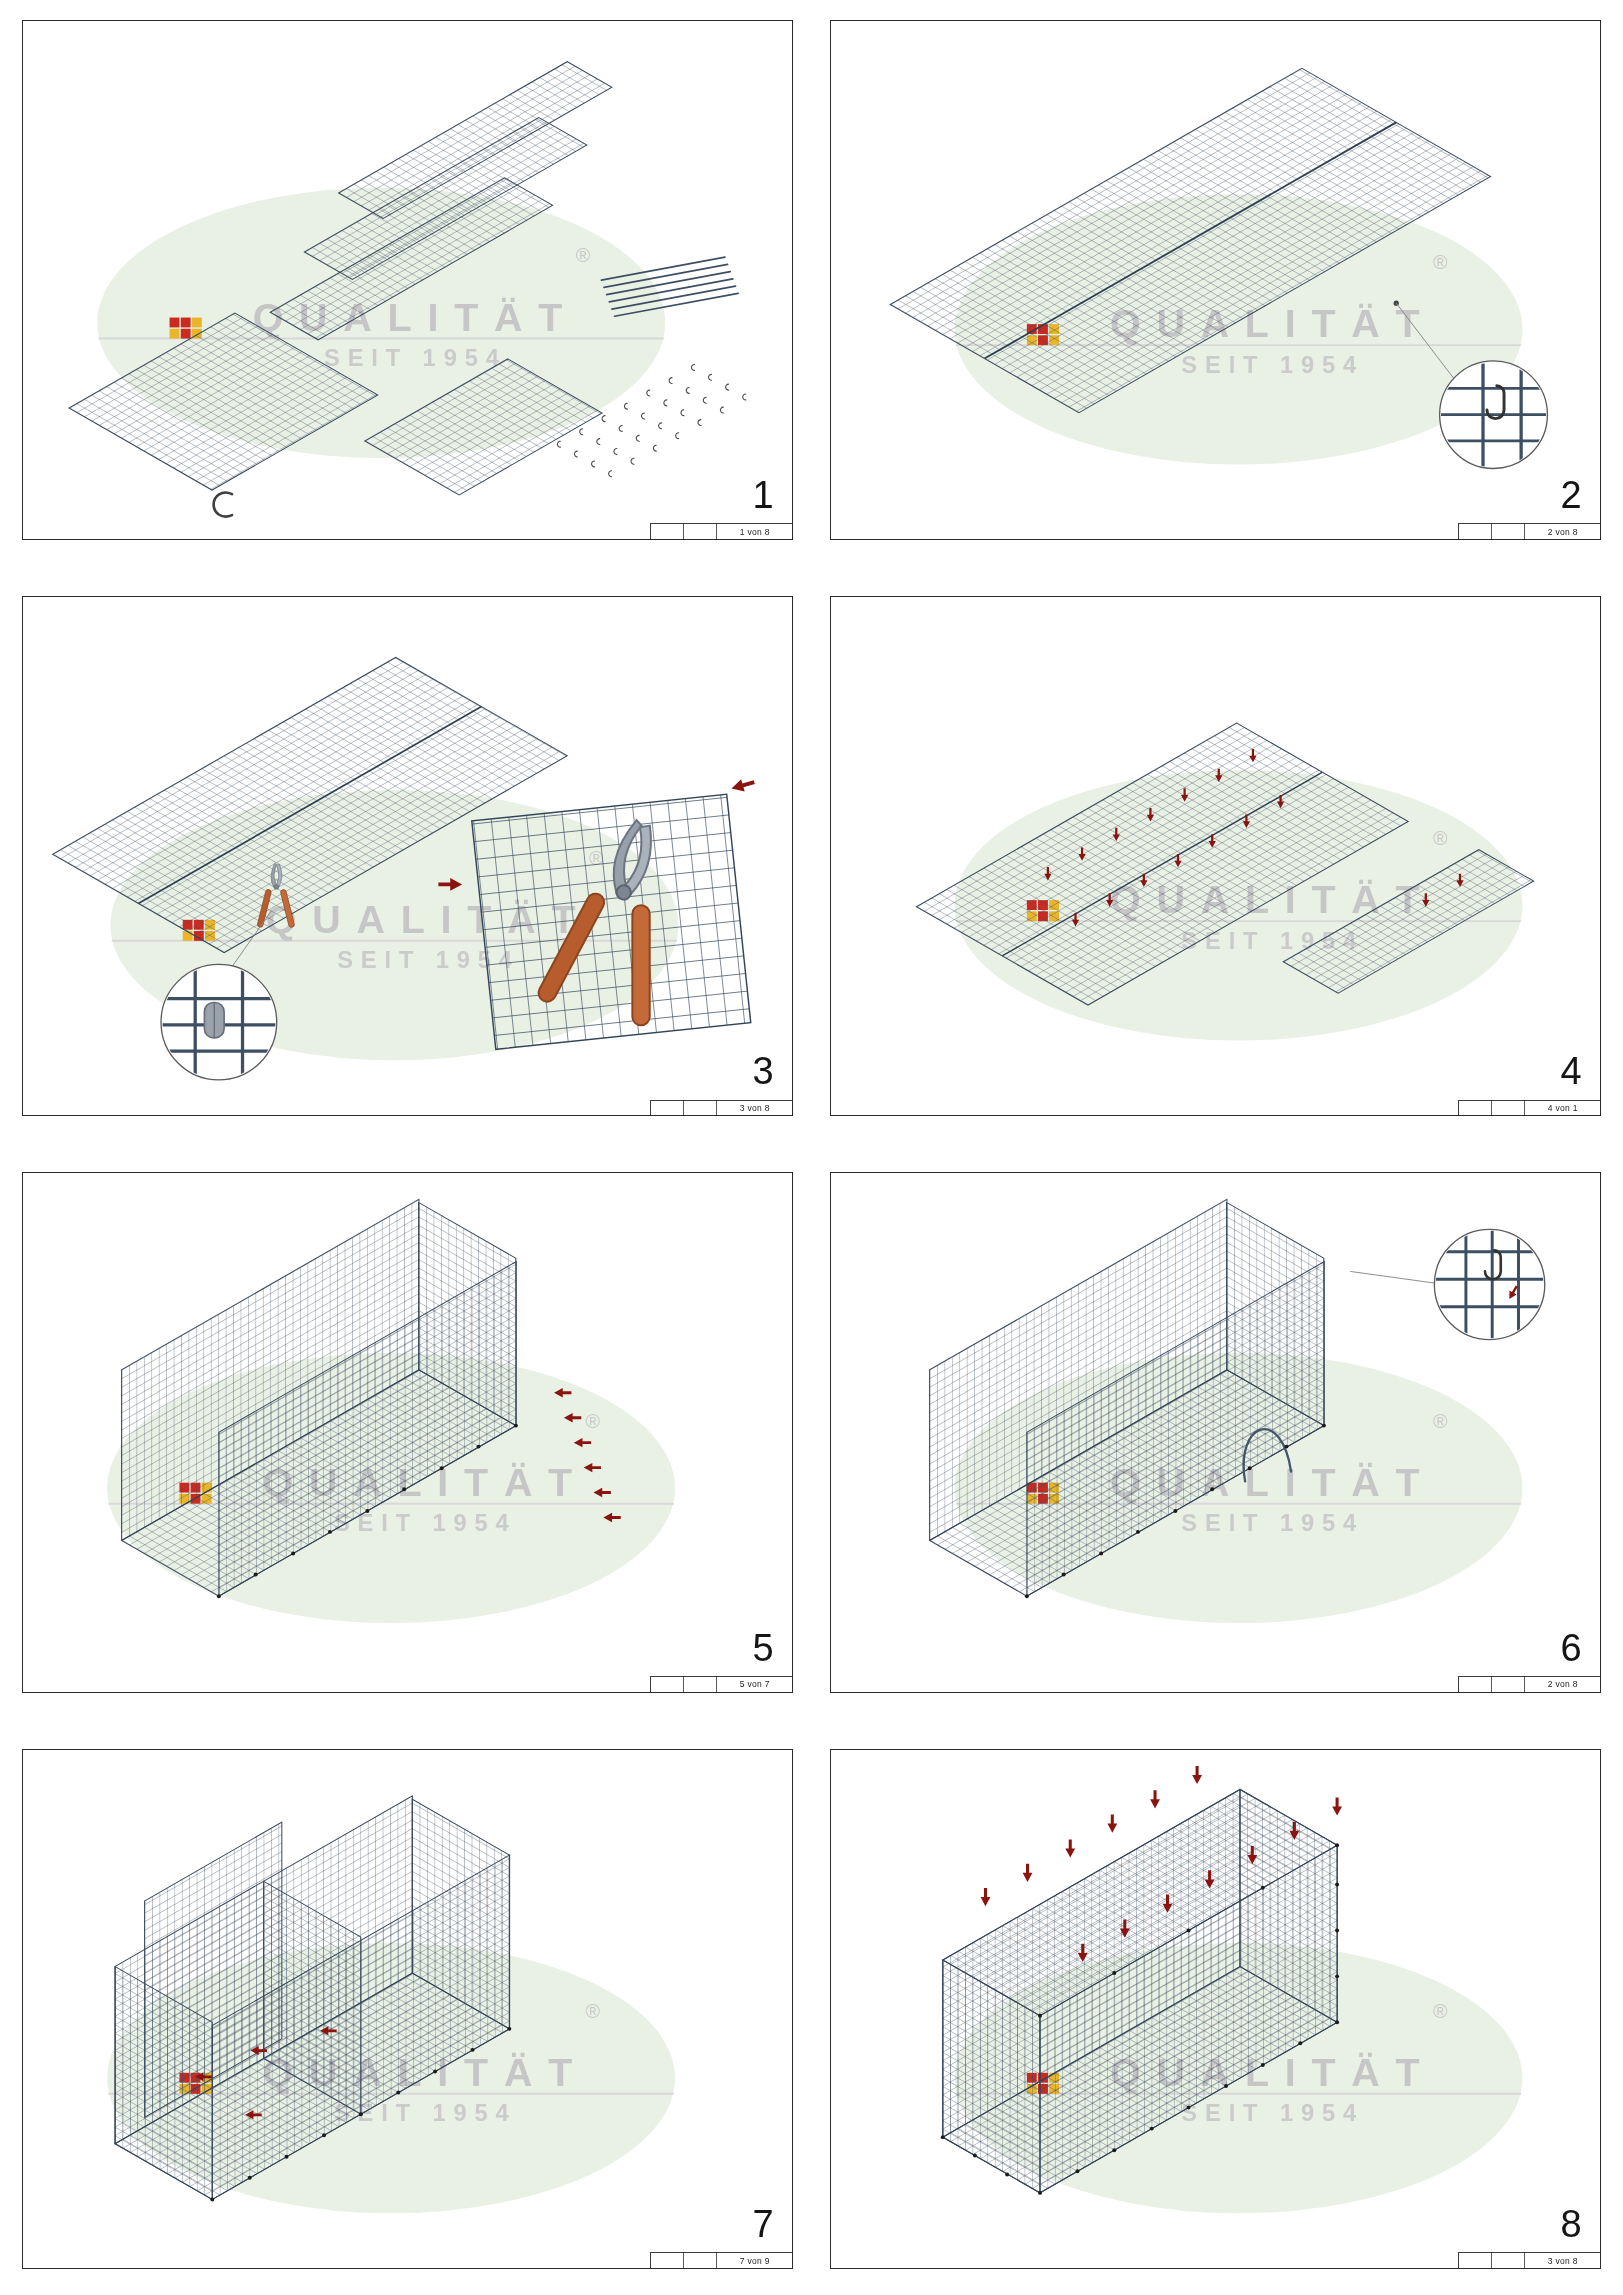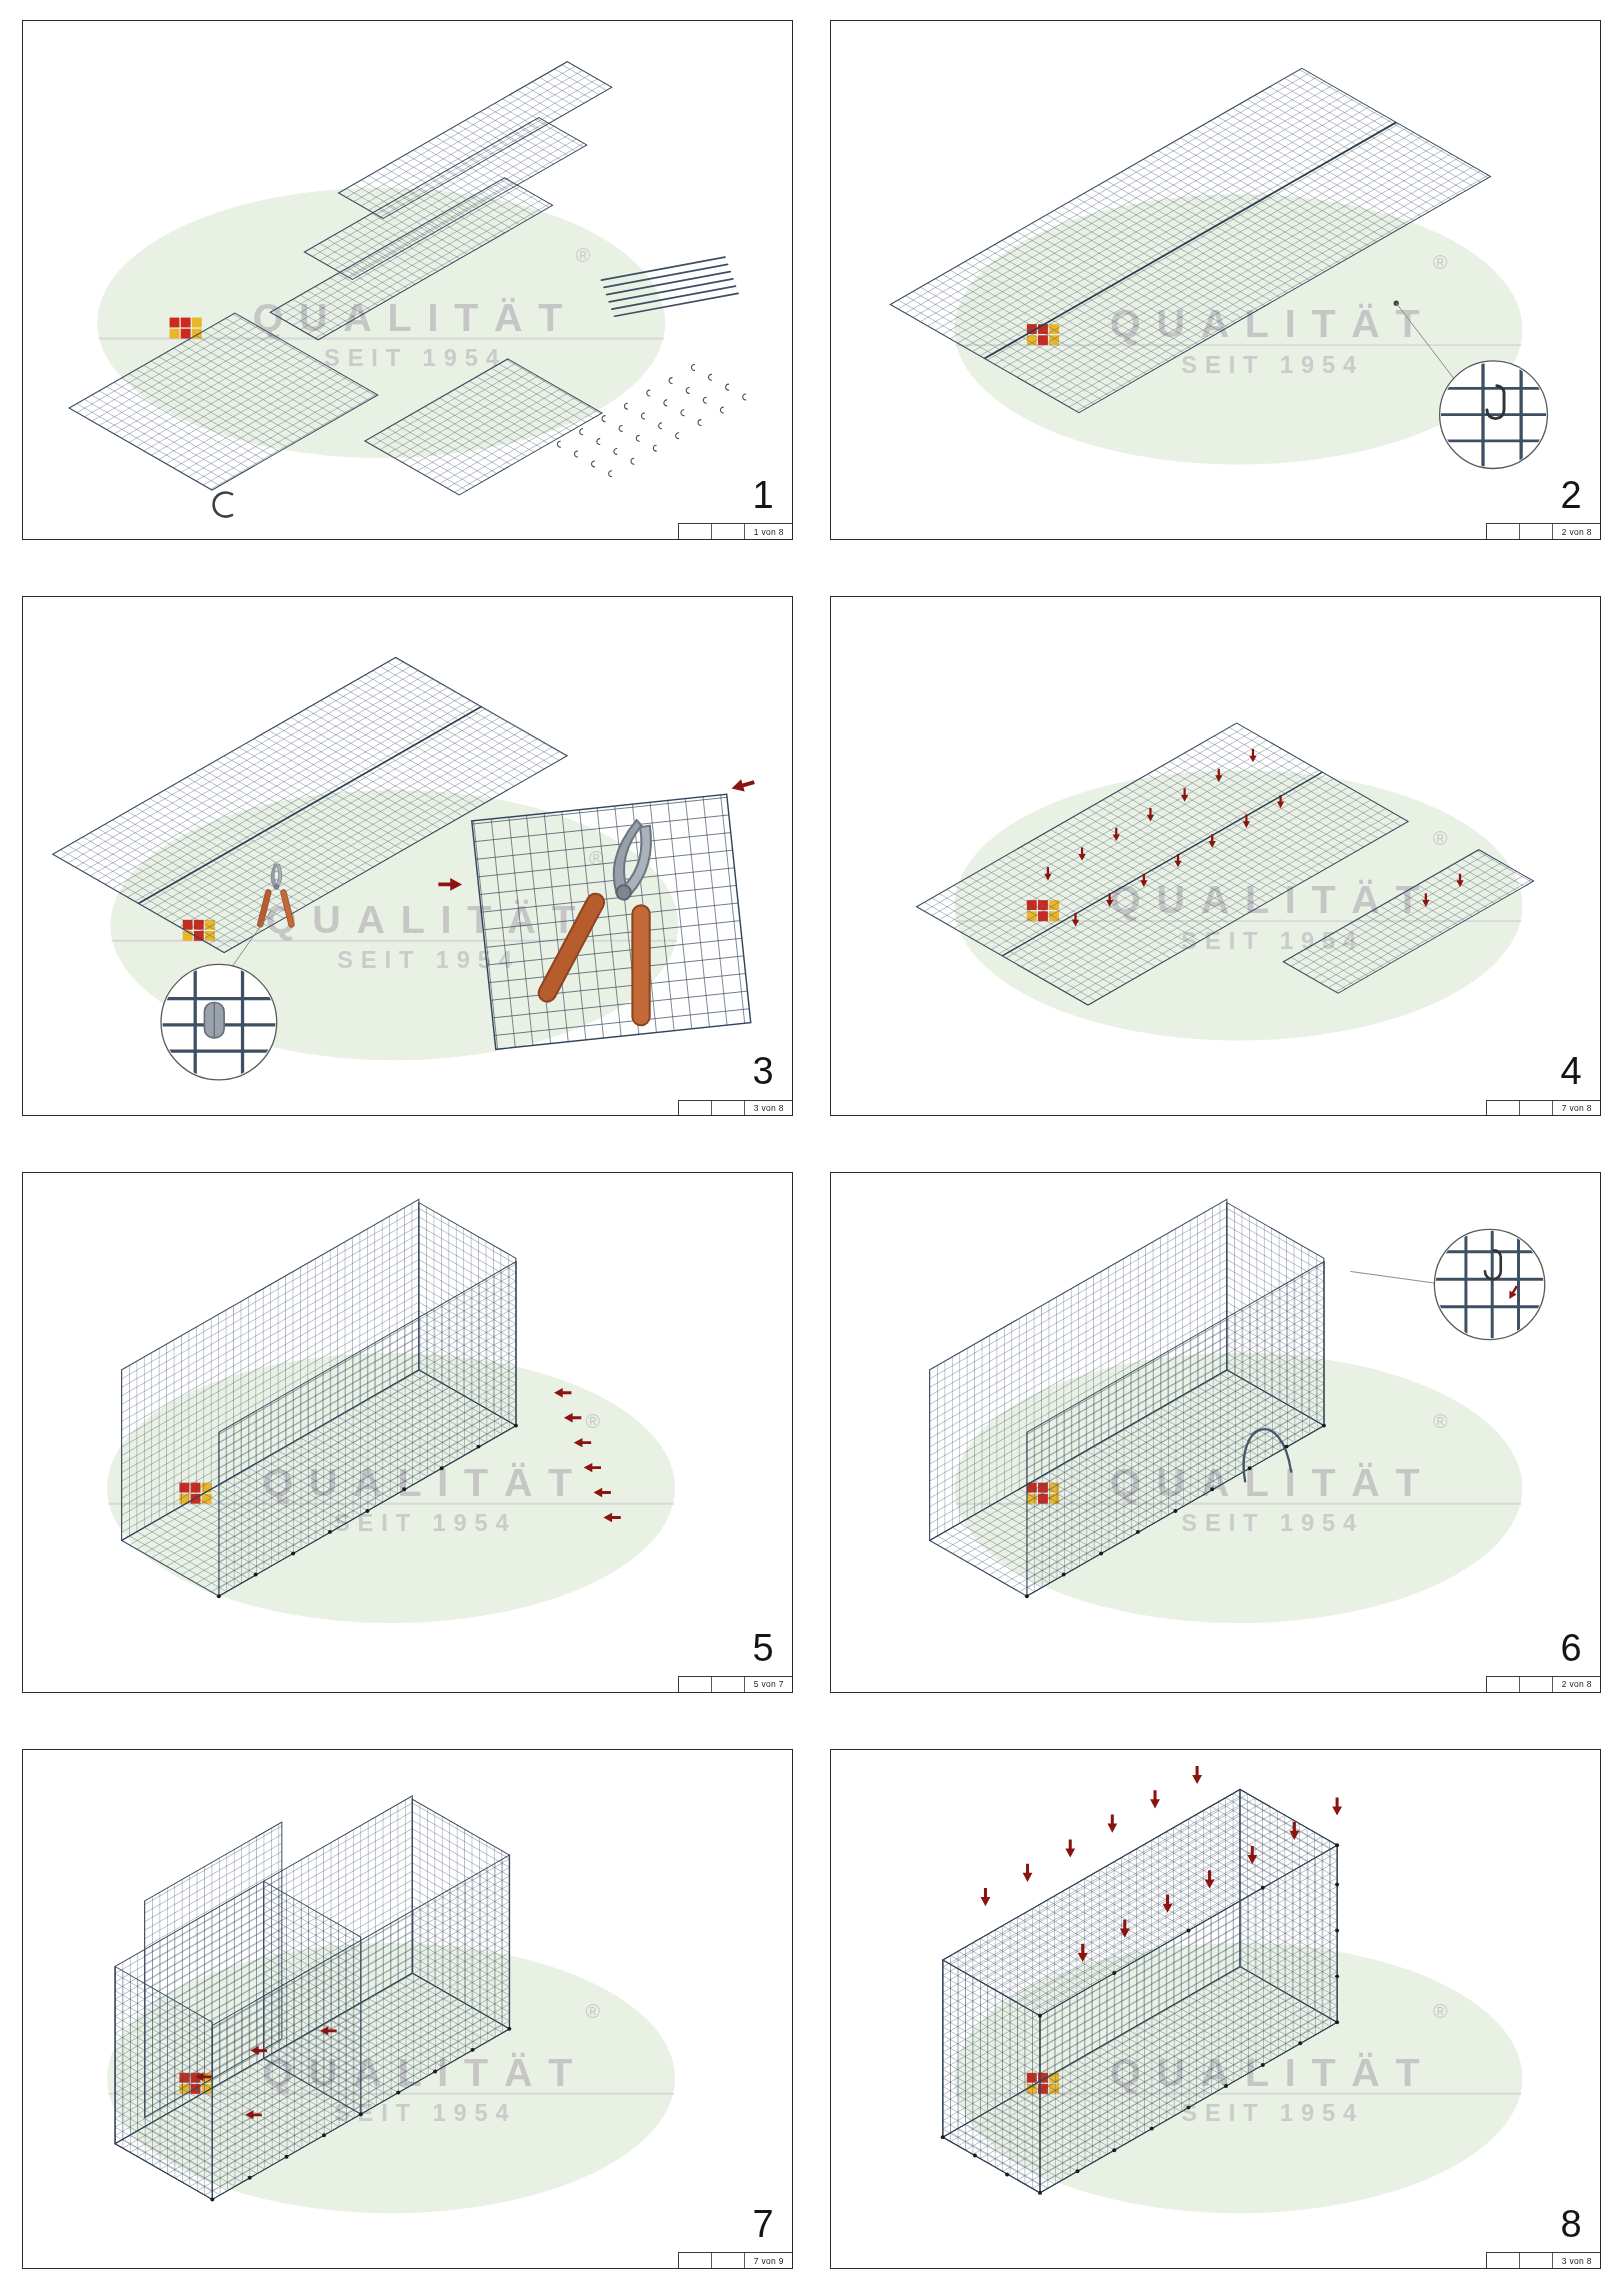--- a/index.html
+++ b/index.html
@@ -4,21 +4,21 @@
 <style>
   *{margin:0;padding:0;box-sizing:border-box}
   html,body{background:#fff}
   body{font-family:"Liberation Sans",sans-serif;color:#111}
   .sheet{width:1623px;height:2295px;background:#fff;padding:19.6px 22px 26px 22px;
          display:grid;grid-template-columns:1fr 1fr;grid-template-rows:repeat(4,1fr);
          column-gap:37px;row-gap:56px}
   .panel{position:relative;border:1.3px solid #2a2a2a;background:#fff;overflow:hidden}
   .illus{position:absolute;inset:0;width:100%;height:100%}
   .stepnum{position:absolute;right:18.3px;bottom:25px;font-size:38px;line-height:1;color:#151515;font-weight:400}
-  .titleblock{position:absolute;right:-1.3px;bottom:-1.3px;width:115px;height:17px;display:flex;
+  .titleblock{position:absolute;right:-1.3px;bottom:-1.3px;width:143px;height:17px;display:flex;
               border:1.3px solid #3a3a3a;background:#fff}
   .tb-a{flex:0 0 33px;border-right:1px solid #5a5a5a}
   .tb-b{flex:0 0 33px;border-right:1px solid #5a5a5a}
   .tb-label{flex:1;display:flex;align-items:center;justify-content:center;font-size:8.5px;color:#222;letter-spacing:0.3px}
   .mr{stroke:#33455a;stroke-width:1.7}
 </style>
 </head>
 <body>
 
 <svg width="0" height="0" style="position:absolute" aria-hidden="true">
@@ -225,21 +225,21 @@
           <use href="#arrowDown" transform="translate(632,352) scale(0.85)"></use>
           <use href="#arrowDown" transform="translate(684,322) scale(0.85)"></use>
         <use href="#arrowDown" transform="translate(905,472) scale(0.85)"></use>
           <use href="#arrowDown" transform="translate(957,442) scale(0.85)"></use>
       </g>
     </svg>
     <div class="stepnum">4</div>
     <div class="titleblock">
       <div class="tb-a"></div>
       <div class="tb-b"></div>
-      <div class="tb-label">7 von 8</div>
+      <div class="tb-label">4 von 1</div>
     </div>
   </section>
 
   <section class="panel">
     <svg class="illus" viewBox="0 0 1170 790" preserveAspectRatio="none">
       <use href="#watermark" transform="translate(560,480)"></use>
       <g transform="matrix(0.87,-0.5,0,1,150,560)">
           <rect x="0" y="-260" width="520" height="260" class="mr" fill="url(#mesh)"></rect>
         </g>
       <g transform="matrix(0.87,0.5,0,1,602,300)">

